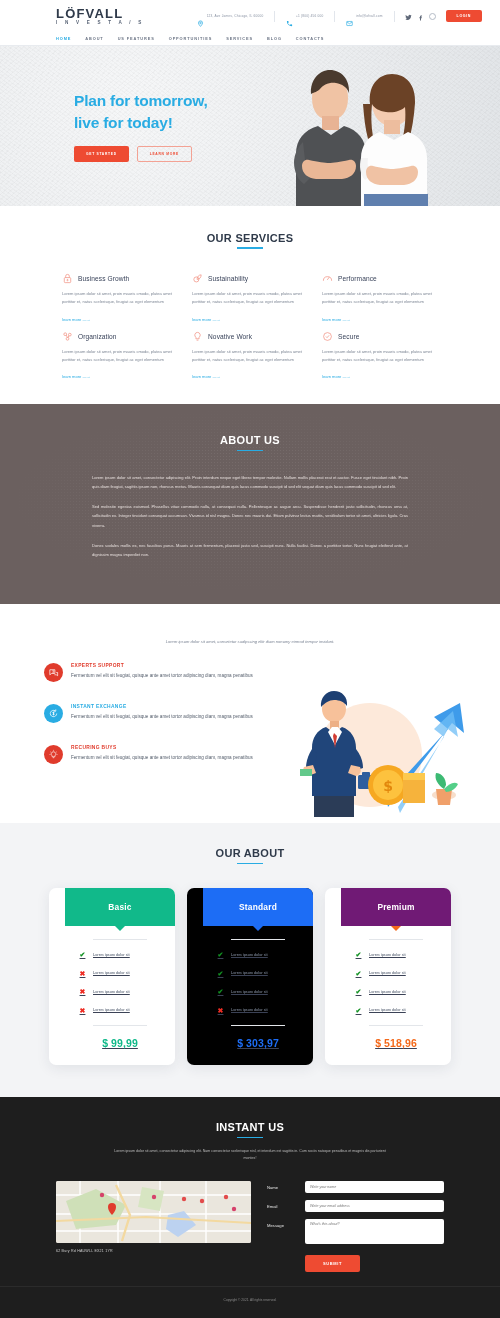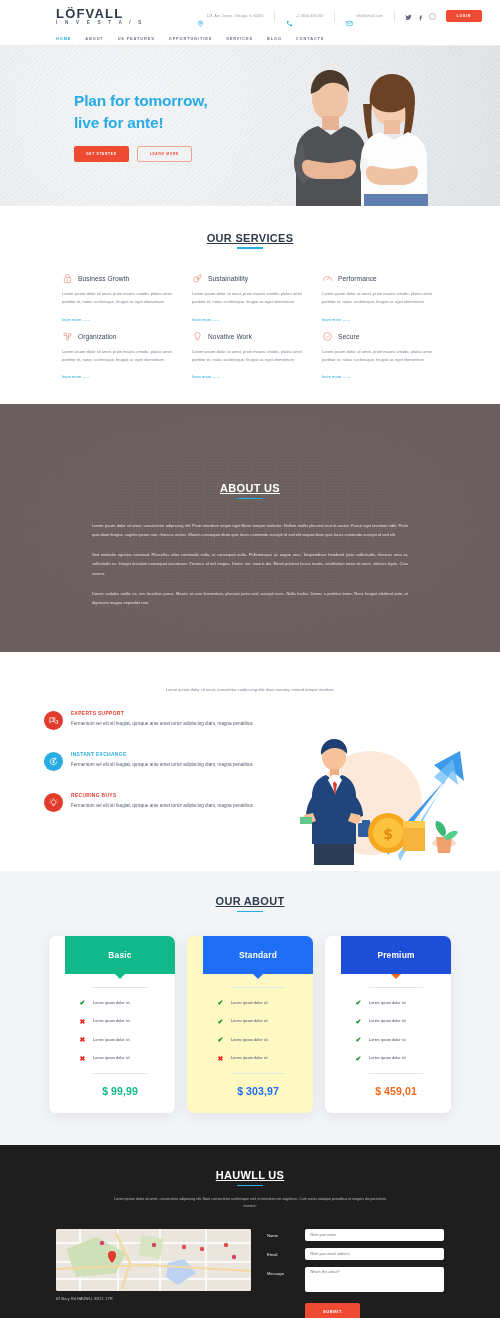--- a/index.html
+++ b/index.html
@@ -86,21 +86,20 @@
   }
   
   .couple { position: absolute; right: 56px; bottom: 0; width: 190px; height: 160px; z-index: 2; }
 
   
   .section { padding: 26px 0; }
   .sec-title {
     text-align: center; font-size: 11px; font-weight: bold;
     letter-spacing: .3px; color: #2f3a4a; position: relative;
     padding-bottom: 7px;
-    text-decoration: underline;
   }
   .sec-title .ul {
     position: absolute; left: 50%; transform: translateX(-50%);
     bottom: 2px; width: 26px; height: 1.6px; background: #29ace3;
   }
   .sec-sub {
     text-align: center; font-size: 4.1px; color: #7b8494;
     margin-top: 8px; font-style: italic; line-height: 1.8;
   }
 
@@ -128,21 +127,21 @@
     background: #6b605f; color: #efe9e7; padding: 30px 0 34px; position: relative;
     overflow: hidden;
   }
   .about::before {
     content: ""; position: absolute; inset: 0; opacity: .13;
     background-image: radial-gradient(rgba(255,255,255,.55) .6px, transparent .7px);
     background-size: 3px 3px;
     -webkit-mask-image: radial-gradient(ellipse 62% 60% at 50% 48%, #000 40%, transparent 78%);
             mask-image: radial-gradient(ellipse 62% 60% at 50% 48%, #000 40%, transparent 78%);
   }
-  .about .sec-title { color: #ffffff; margin-top: 48px; }
+  .about .sec-title { color: #ffffff; }
   .about-body { position: relative; z-index: 2; padding: 0 92px; margin-top: 20px; }
   .about-body p {
     font-size: 4.05px; line-height: 2.25; color: #e6dedc; text-align: justify;
     margin-bottom: 11px;
   }
 
   
   .why { padding: 26px 0 10px; position: relative; }
   .why-wrap { position: relative; padding: 0 44px; margin-top: 18px; height: 150px; }
   .why-list { width: 210px; position: relative; z-index: 4; }
@@ -160,32 +159,32 @@
   .plans { background: #f3f4f6; padding: 24px 0 32px; }
   .plan-grid {
     display: flex; justify-content: center; gap: 12px; margin-top: 22px;
   }
   .plan-card {
     width: 126px; background: #fff; border-radius: 7px;
     box-shadow: 0 3px 14px rgba(35,45,70,.09);
     overflow: hidden;
     padding-left: 16px;
   }
-  .plan-card.muted { background: #fef9c3; }
+  .plan-card.muted { background: #000000; }
   .plan-head {
     height: 38px; display: flex; align-items: center; justify-content: center;
     position: relative;
   }
   .plan-head .name { font-size: 8.4px; font-weight: bold; color: #fff; letter-spacing: .2px; }
   .plan-head .arrow {
     position: absolute; bottom: -5px; left: 50%; transform: translateX(-50%);
     width: 0; height: 0; border-left: 5px solid transparent;
     border-right: 5px solid transparent; border-top: 5px solid currentColor;
   }
-  .plan-body { padding: 13px 14px 16px; }
+  .plan-body { padding: 13px 14px 16px; text-decoration: underline; }
   .plan-rule { height: 1px; background: #e3e6ea; margin: 0 auto 11px; width: 54px; }
   .plan-rule.bottom { margin: 10px auto 11px; }
   .feat { display: flex; align-items: center; gap: 7px; margin-bottom: 11.5px; }
   .feat .mark { width: 7px; font-size: 7px; font-weight: bold; line-height: 1; text-align: center; }
   .feat .mark.yes { color: #119122; }
   .feat .mark.no  { color: #ee2d24; }
   .feat .lbl { font-size: 3.5px; color: #6f7887; font-weight: bold; }
   .plan-price { text-align: center; font-size: 10.5px; font-weight: bold; letter-spacing: .1px; }
 
   
@@ -283,21 +282,21 @@
     <a href="#">OPPORTUNITIES</a>
     <a href="#">SERVICES</a>
     <a href="#">BLOG</a>
     <a href="#">CONTACTS</a>
   </nav>
 
   <section class="hero">
     <div class="hero-copy">
       <h1>
         <span>Plan for tomorrow,</span><br>
-        <span>live for ante!</span>
+        <span>live for today!</span>
       </h1>
       <div class="hero-btns">
         <button class="btn-primary">GET STARTED</button>
         <button class="btn-ghost">LEARN MORE</button>
       </div>
     </div>
     <svg class="couple" viewBox="0 0 190 160">
 
       <g>
         <path d="M58 52c0-13 7-21 18-21s18 8 18 21c0 14-7 22-18 22S58 66 58 52z" fill="#f0c3a4"></path>
@@ -574,21 +573,21 @@
           <div class="feat">
             <span class="mark no">✖</span>
             <span class="lbl">Lorem ipsum dolor sit</span>
           </div>
           <div class="plan-rule bottom"></div>
           <div class="plan-price" style="color:#1d6df5">$ 303,97</div>
         </div>
       </div>
 
       <div class="plan-card">
-        <div class="plan-head" style="background:#1d4ed8;color:#f4691b">
+        <div class="plan-head" style="background:#701a75;color:#f4691b">
           <span class="name">Premium</span>
           <span class="arrow"></span>
         </div>
         <div class="plan-body">
           <div class="plan-rule"></div>
           <div class="feat">
             <span class="mark yes">✔</span>
             <span class="lbl">Lorem ipsum dolor sit</span>
           </div>
           <div class="feat">
@@ -597,30 +596,30 @@
           </div>
           <div class="feat">
             <span class="mark yes">✔</span>
             <span class="lbl">Lorem ipsum dolor sit</span>
           </div>
           <div class="feat">
             <span class="mark yes">✔</span>
             <span class="lbl">Lorem ipsum dolor sit</span>
           </div>
           <div class="plan-rule bottom"></div>
-          <div class="plan-price" style="color:#f4691b">$ 459,01</div>
+          <div class="plan-price" style="color:#f4691b">$ 518,96</div>
         </div>
       </div>
 
     </div>
   </section>
 
   <section class="contact">
     <div class="sec-title">
-      <span>HAUWLL US</span>
+      <span>INSTANT US</span>
       <span class="ul"></span>
     </div>
     <div class="sec-sub">Lorem ipsum dolor sit amet, consectetur adipiscing elit. Nam consectetur scelerisque nisl, et interdum est sagittis in. Cum sociis natoque penatibus et magnis dis parturient montes!</div>
 
     <div class="contact-wrap">
       <div class="map-col">
         <div class="map">
           <svg viewBox="0 0 195 62" width="195" height="62">
             <rect width="195" height="62" fill="#eae6dd"></rect>
             <path d="M0 14h195M0 33h195M0 50h195" stroke="#fff" stroke-width="1.6"></path>

